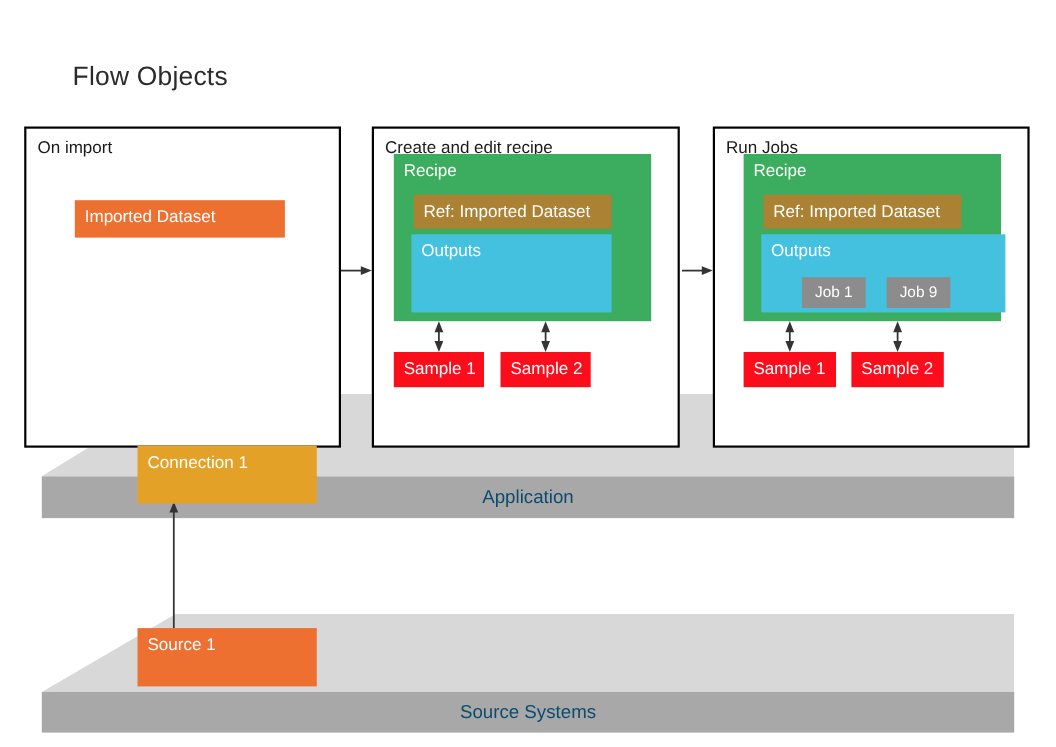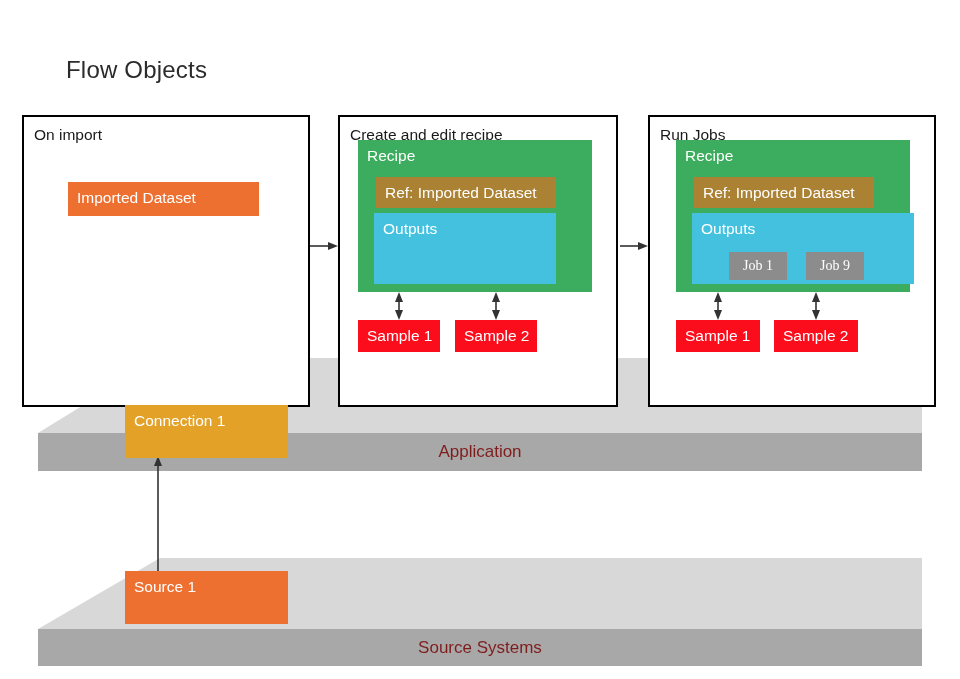--- a/index.html
+++ b/index.html
@@ -89,38 +89,37 @@
   #job2               { left: 806px; top: 252px; width: 58px; height: 28px; }
   #sample1-3          { left: 676px; top: 320px; width: 84px; height: 32px; }
   #sample2-3          { left: 774px; top: 320px; width: 84px; height: 32px; }
 
   .job-chip {
     font-size: 14px;
     display: flex;
     align-items: center;
     justify-content: center;
     padding: 12px;
-    font-family: Liberation Serif, serif;
   }
 
   
   .platform { position: absolute; }
   .platform .top-face {
     position: absolute;
     left: 0; top: 0;
     width: 100%;
     background: #d8d8d8;
   }
   .platform .front-face {
     position: absolute;
     background: #a8a8a8;
     display: flex;
     align-items: center;
     justify-content: center;
-    color: #7f1d1d;
+    color: #0c4a6e;
     font-size: 17px;
   }
 
   
   #platform-application { left: 38px; top: 358px; width: 884px; height: 113px; }
   #platform-application .top-face {
     height: 75px;
     clip-path: polygon(122px 0px, 884px 0px, 884px 75px, 0px 75px);
   }
   #platform-application .front-face {

